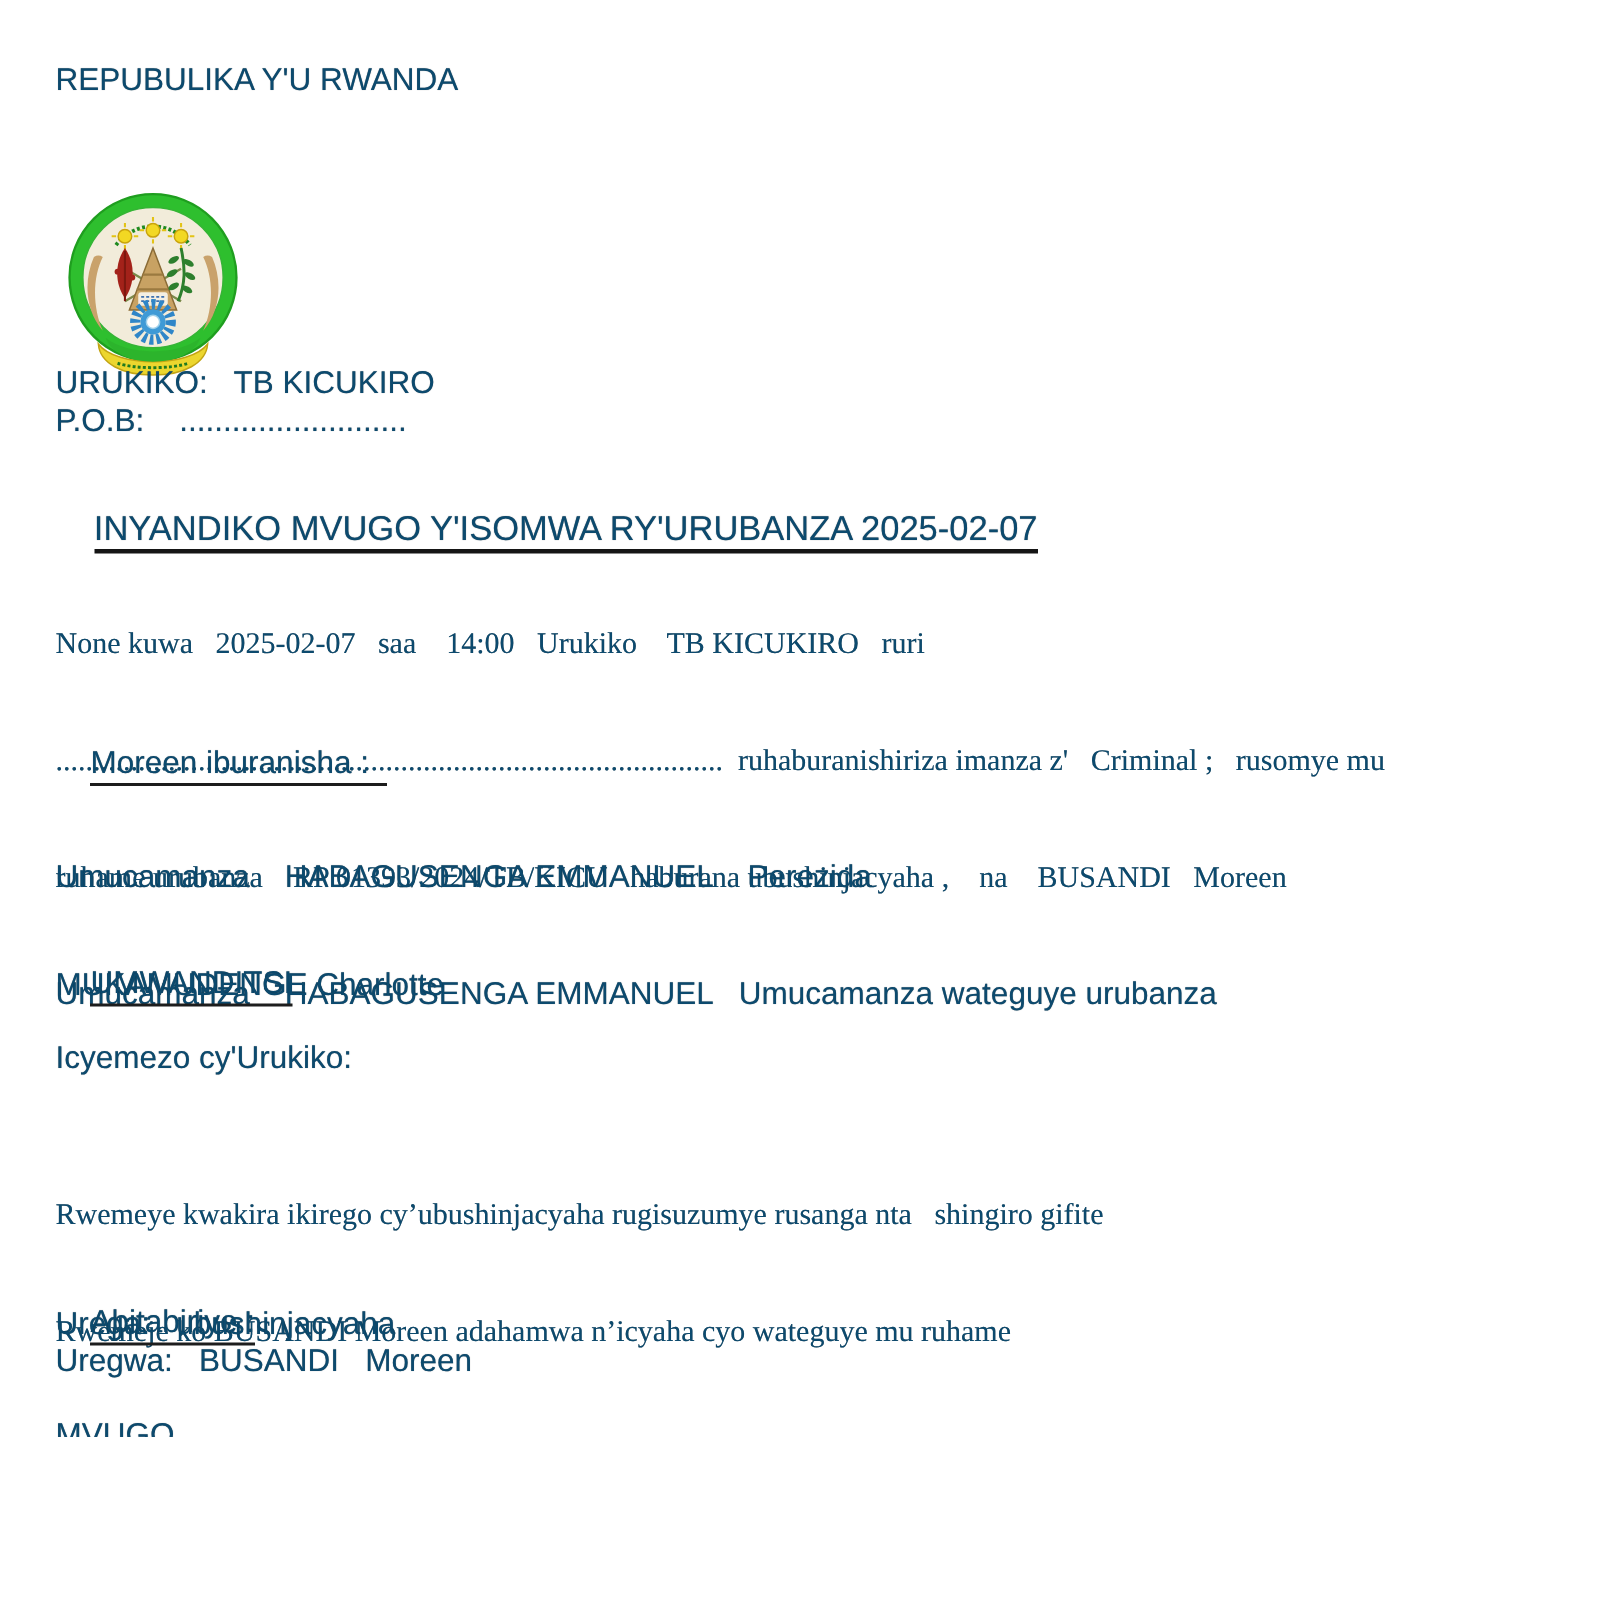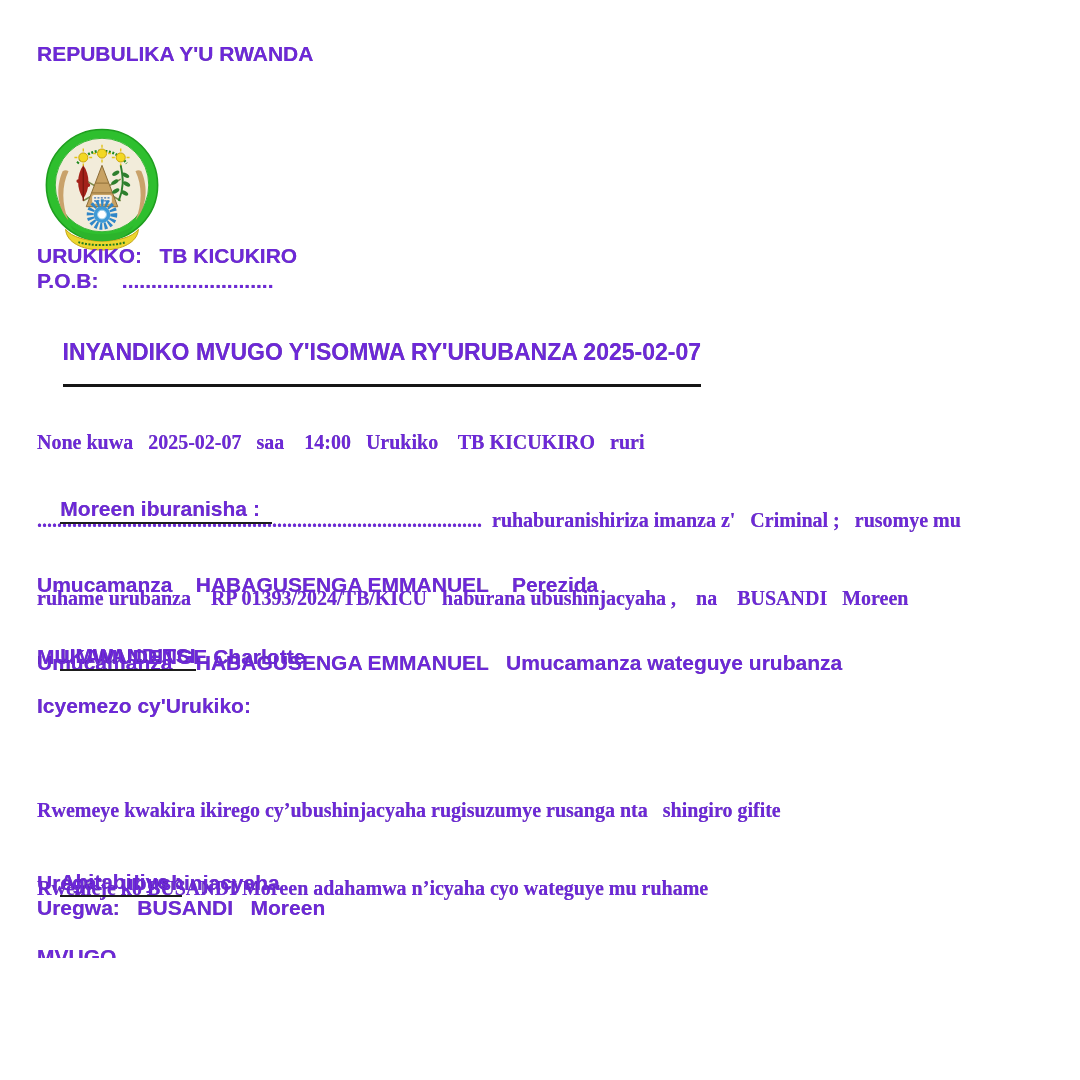--- a/index.html
+++ b/index.html
@@ -1,41 +1,40 @@
 <!DOCTYPE html>
 <html><head>
 <meta charset="utf-8">
 <style>
   html,body{margin:0;padding:0;background:#ffffff;}
   #page{
     position:relative;
     width:1080px;height:958px;
     background:#ffffff;
     overflow:hidden;
-    color:#6d28d9;
+    color:#0c4a6e;
     font-family:"Liberation Sans", sans-serif;
-    font-weight:bold;
   }
   .abs{position:absolute;left:37px;white-space:pre-wrap;}
   .sans{
     font-family:"Liberation Sans", sans-serif;
     font-size:21px;line-height:24px;
     text-shadow:0 0 0.5px rgba(25,25,25,0.55);
   }
   .serif{
     font-family:"Liberation Serif", serif;
     font-size:20px;line-height:26px;
     text-shadow:0 0 0.4px rgba(25,25,25,0.5);
   }
   .title{
     font-size:23px;line-height:26px;
     text-shadow:0 0 0.6px rgba(25,25,25,0.6);
   }
   .u2{border-bottom:2px solid #1d1d1d;display:inline-block;padding-bottom:1px;}
-  .u3{border-bottom:3px solid #151515;display:inline-block;padding-bottom:19px;}
+  .u3{border-bottom:3px solid #151515;display:inline-block;padding-bottom:1px;}
   .para{width:985px;}
   .row{display:block;}
 </style>
 </head>
 <body>
 
 <div id="page">
 
   <div class="abs sans" style="top:42px">REPUBULIKA Y'U RWANDA</div>
 
@@ -94,21 +93,21 @@
     </svg>
   </div>
 
   <div class="abs sans" style="top:244px">URUKIKO:   TB KICUKIRO</div>
   <div class="abs sans" style="top:269px">P.O.B:    ..........................</div>
 
   <div class="abs sans title" style="top:313px">
     <span class="u3">INYANDIKO MVUGO Y'ISOMWA RY'URUBANZA 2025-02-07</span>
   </div>
 
-  <div class="abs serif para" style="top:377px">
+  <div class="abs serif para" style="top:364px">
     <span class="row">None kuwa   2025-02-07   saa    14:00   Urukiko    TB KICUKIRO   ruri</span>
     <span class="row">.........................................................................................  ruhaburanishiriza imanza z'   Criminal ;   rusomye mu</span>
     <span class="row">ruhame urubanza    RP 01393/2024/TB/KICU   haburana ubushinjacyaha ,    na    BUSANDI   Moreen</span>
   </div>
 
   <div class="abs sans" style="top:473px">
     <span class="u2">Moreen iburanisha :  </span>
   </div>
   <div class="abs sans" style="top:520px;line-height:26px">
     <span class="row">Umucamanza    HABAGUSENGA EMMANUEL    Perezida</span>

